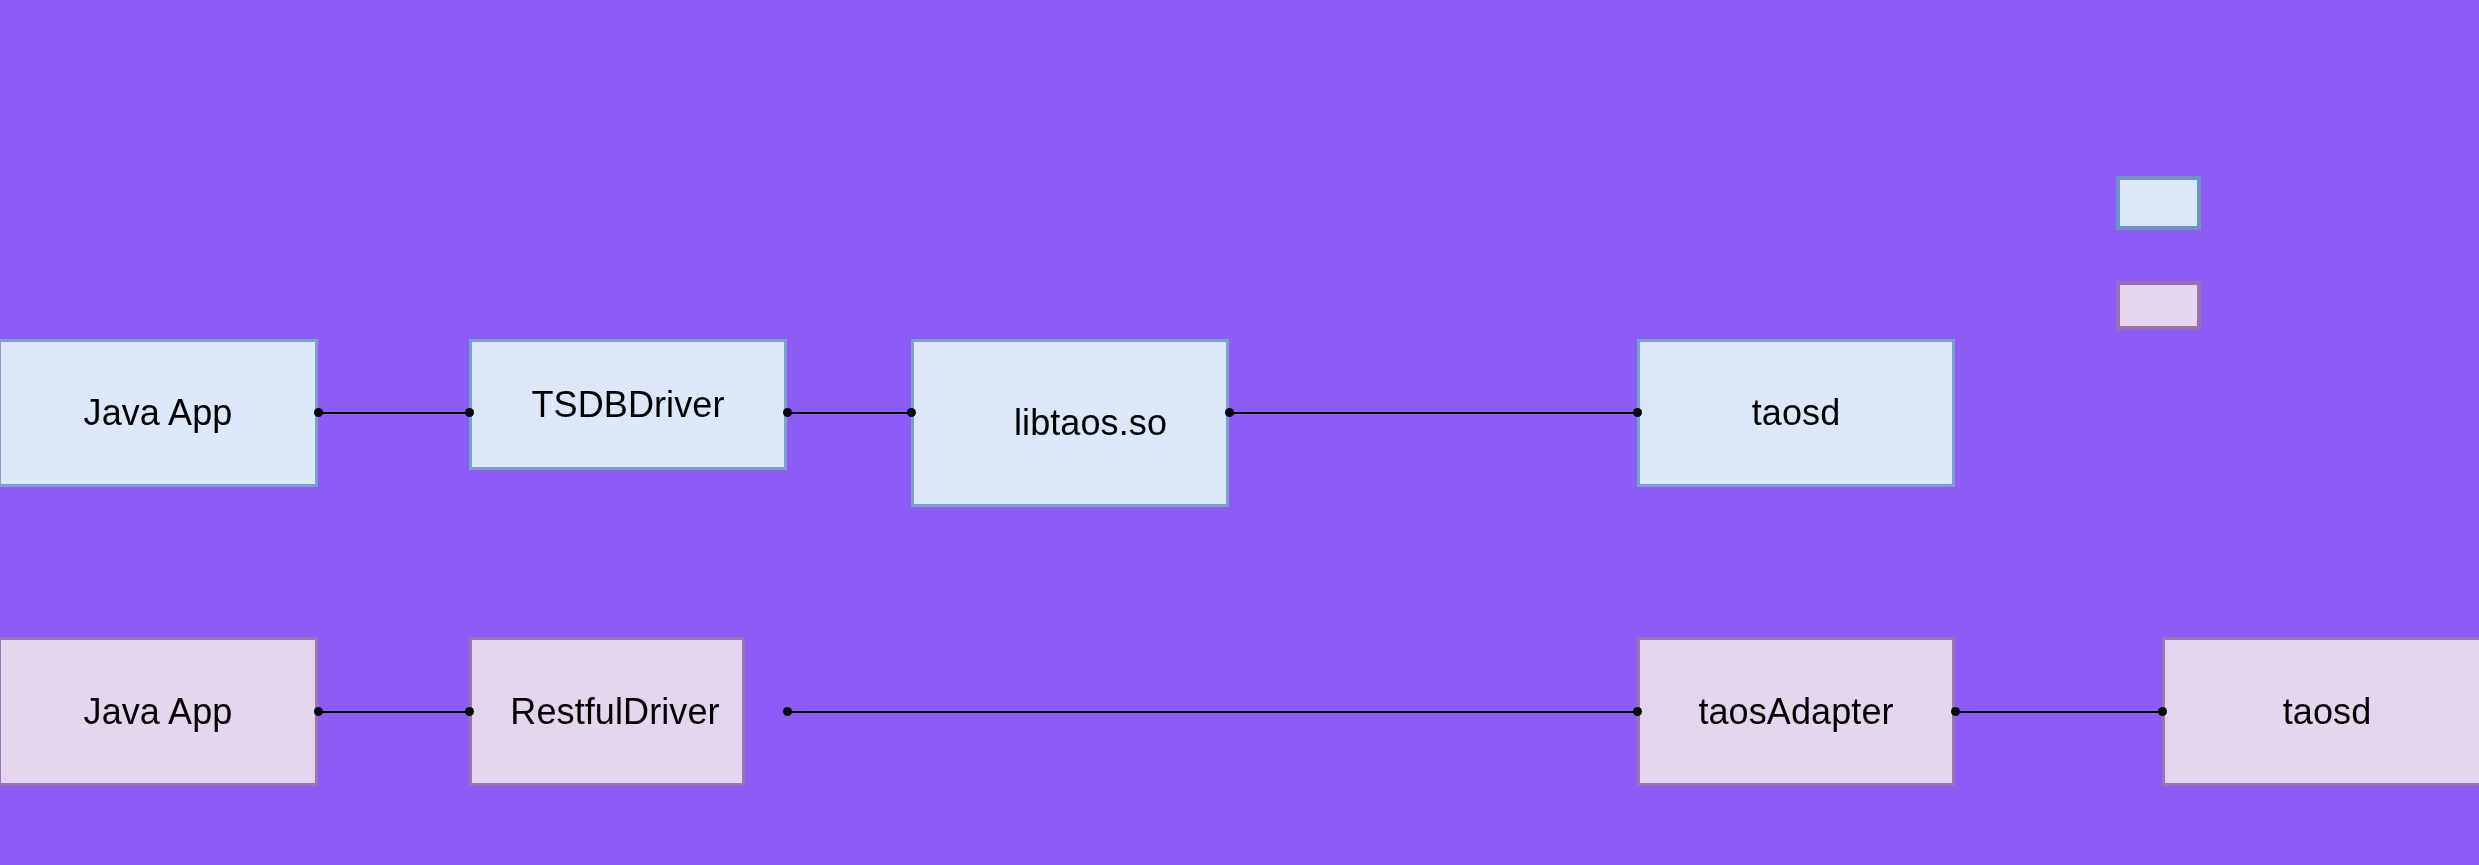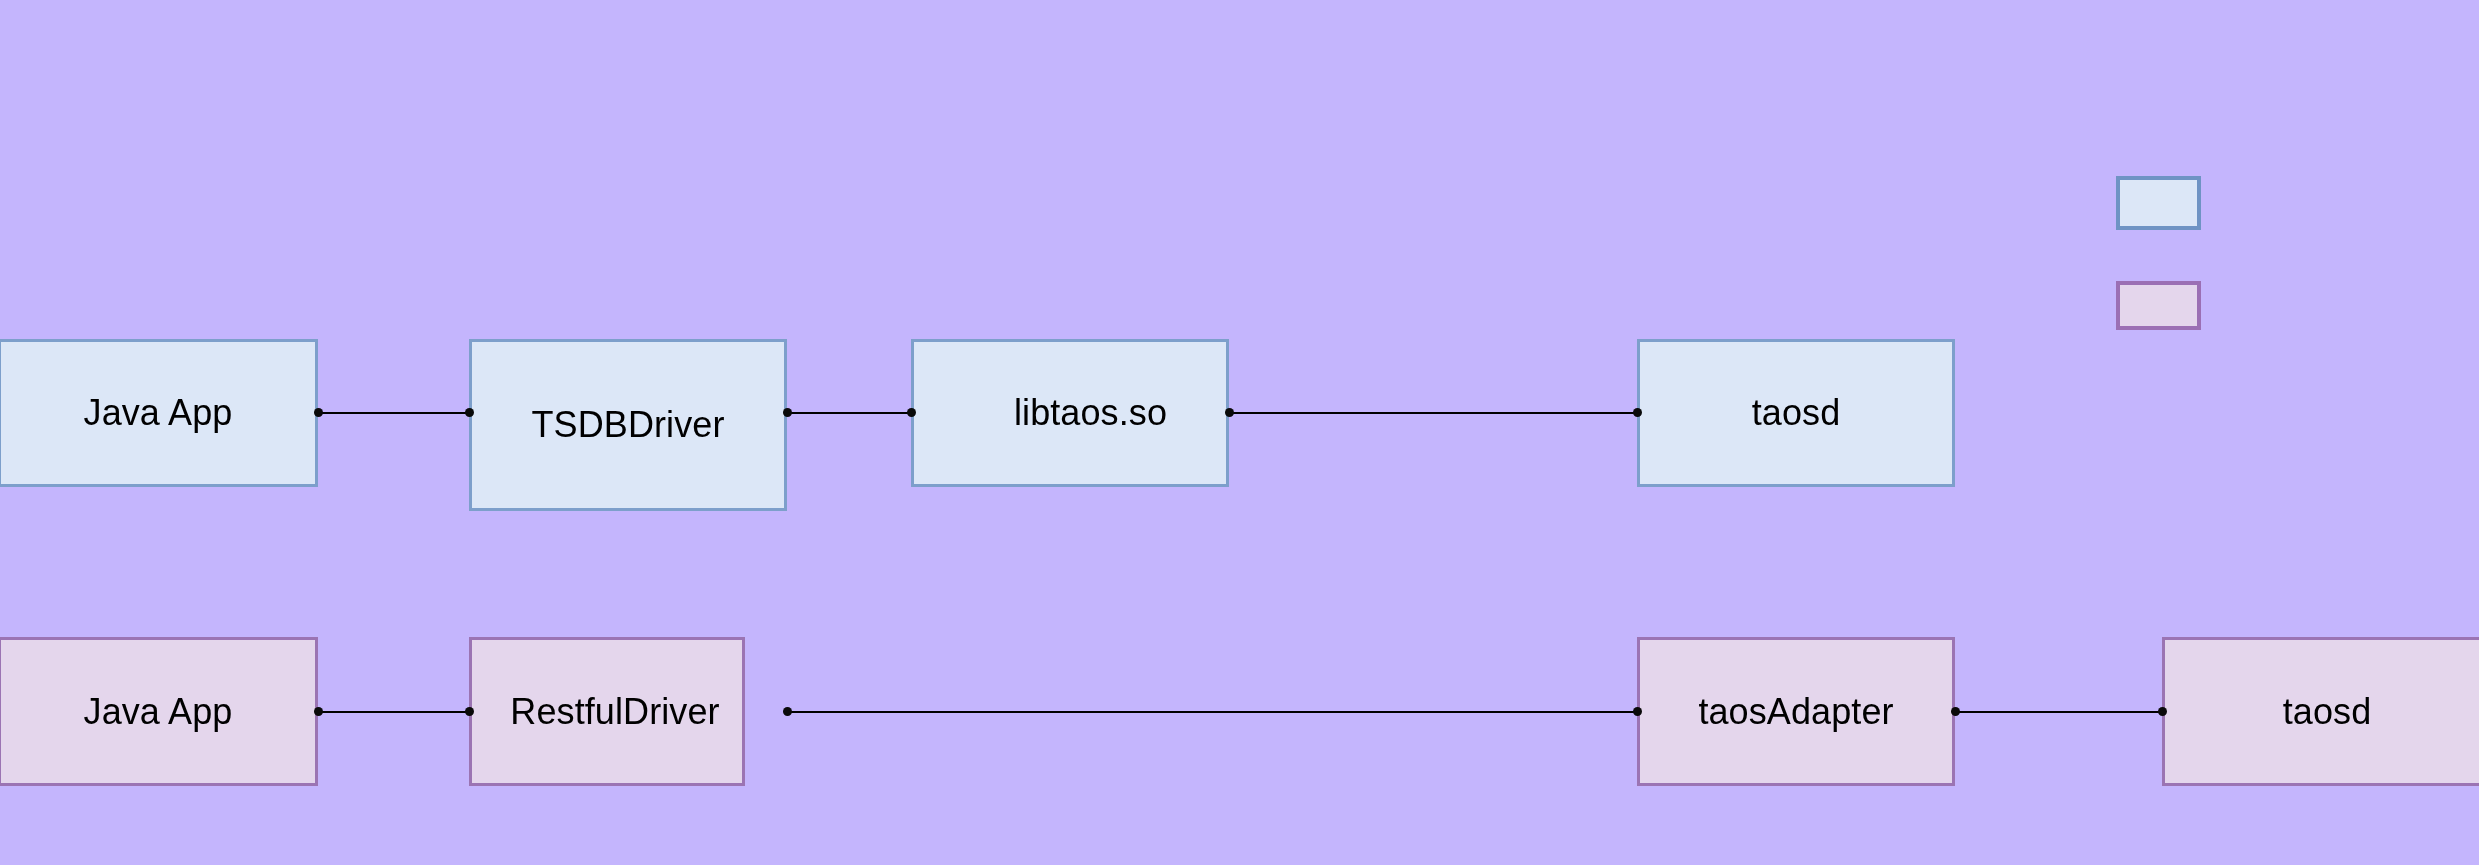--- a/index.html
+++ b/index.html
@@ -8,21 +8,21 @@
     padding: 0;
     background: #000000;
   }
   body {
     font-family: "Liberation Sans", sans-serif;
   }
   #canvas {
     position: relative;
     width: 2479px;
     height: 865px;
-    background: #c4b5fd;
+    background: #8b5cf6;
     overflow: hidden;
   }
 
   
   .node {
     position: absolute;
     box-sizing: border-box;
     display: flex;
     align-items: center;
     justify-content: center;
@@ -85,25 +85,25 @@
 </style>
 </head>
 <body>
 
 <div id="canvas">
 
   <div class="node native" style="left:-2px; top:339px; width:320px; height:148px;">
     <span>Java App</span>
   </div>
 
-  <div class="node native" style="left:469px; top:339px; width:318px; height:172px;">
+  <div class="node native" style="left:469px; top:339px; width:318px; height:131px;">
     <span>TSDBDriver</span>
   </div>
 
-  <div class="node native" style="left:911px; top:339px; width:318px; height:148px;padding-left:41px;">
+  <div class="node native" style="left:911px; top:339px; width:318px; height:168px;padding-left:41px;">
     <span>libtaos.so</span>
   </div>
 
   <div class="node native" style="left:1637px; top:339px; width:318px; height:148px;">
     <span>taosd</span>
   </div>
 
   <div class="connector" style="left:318px; top:412px; width:151px;"></div>
   <div class="endpoint-dot" style="left:314px; top:408px;"></div>
   <div class="endpoint-dot" style="left:465px; top:408px;"></div>

